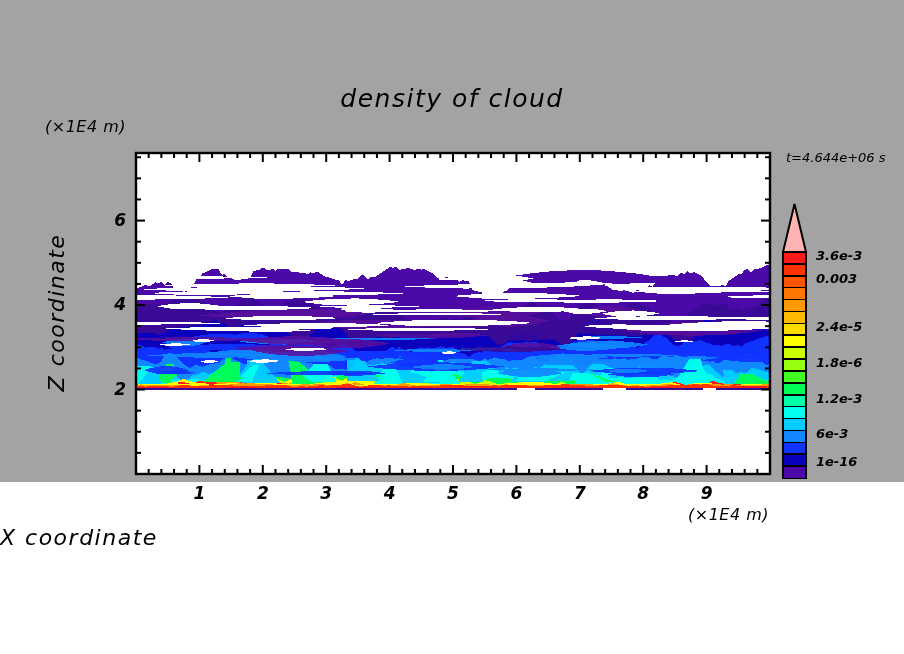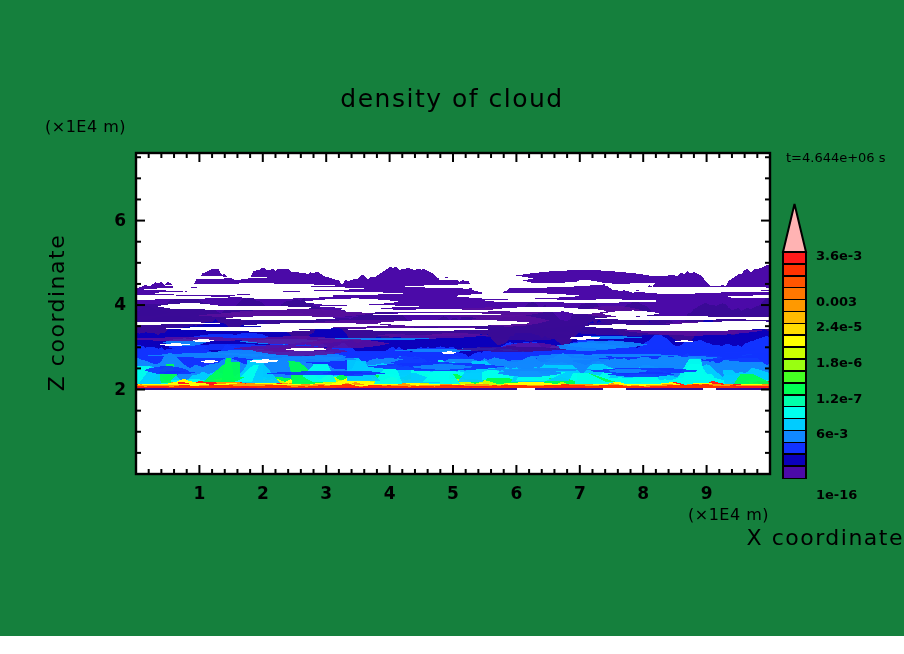--- a/index.html
+++ b/index.html
@@ -1,30 +1,30 @@
 <!DOCTYPE html>
 <html><head>
 <meta charset="utf-8">
 <style>
   html,body{margin:0;padding:0;background:#ffffff;}
   body{width:904px;height:654px;position:relative;overflow:hidden;
        font-family:"DejaVu Sans",sans-serif;}
-  #root{position:absolute;left:0;top:0;width:904px;height:636px;background:#15803d;}
+  #root{position:absolute;left:0;top:0;width:904px;height:482px;background:#a3a3a3;font-style:italic;}
 
   .txt{position:absolute;color:#000;white-space:pre;}
 
   
   #title{
     left:0;top:84px;width:904px;text-align:center;
     font-size:25px;letter-spacing:1.5px;
     font-family:"DejaVu Sans",sans-serif;font-weight:400;
   }
   #units-top{left:45px;top:117px;font-size:16px;letter-spacing:0.5px;}
   #units-bottom{left:688px;top:505px;font-size:16px;letter-spacing:0.5px;}
-  #xlabel{left:0;top:525px;width:904px;text-align:right;font-size:22px;letter-spacing:1.5px;}
+  #xlabel{left:0;top:525px;width:904px;text-align:left;font-size:22px;letter-spacing:1.5px;}
   #ylabel{
     left:-44px;top:300px;width:200px;text-align:center;font-size:22px;letter-spacing:1.5px;
     transform:rotate(-90deg);transform-origin:50% 50%;
   }
   #timestamp{left:786px;top:150px;font-size:13px;letter-spacing:0px;}
 
   .tick-lbl{font-size:17px;font-weight:bold;}
   .cb-lbl{position:absolute;font-size:13px;font-weight:bold;color:#000;white-space:pre;left:816px;}
 
   svg{position:absolute;left:0;top:0;}
@@ -755,20 +755,20 @@
       <div class="txt tick-lbl" style="left: 496.4px; top: 483px; width: 40px; text-align: center;">6</div>
       <div class="txt tick-lbl" style="left: 559.8px; top: 483px; width: 40px; text-align: center;">7</div>
       <div class="txt tick-lbl" style="left: 623.2px; top: 483px; width: 40px; text-align: center;">8</div>
       <div class="txt tick-lbl" style="left: 686.6px; top: 483px; width: 40px; text-align: center;">9</div>
       <div class="txt tick-lbl" style="left: 102px; top: 378.526px; width: 24px; text-align: right;">2</div>
       <div class="txt tick-lbl" style="left: 102px; top: 294.053px; width: 24px; text-align: right;">4</div>
       <div class="txt tick-lbl" style="left: 102px; top: 209.579px; width: 24px; text-align: right;">6</div>
     </div>
   <div id="cblabels">
       <div class="cb-lbl" style="top: 247.947px;">3.6e-3</div>
-      <div class="cb-lbl" style="top: 294px;">0.003</div>
+      <div class="cb-lbl" style="top: 271px;">0.003</div>
       <div class="cb-lbl" style="top: 319.316px;">2.4e-5</div>
       <div class="cb-lbl" style="top: 355px;">1.8e-6</div>
-      <div class="cb-lbl" style="top: 390.684px;">1.2e-7</div>
+      <div class="cb-lbl" style="top: 390.684px;">1.2e-3</div>
       <div class="cb-lbl" style="top: 426.368px;">6e-3</div>
-      <div class="cb-lbl" style="top: 487px;">1e-16</div>
+      <div class="cb-lbl" style="top: 454px;">1e-16</div>
     </div>
 </div>
 
 </body></html>

